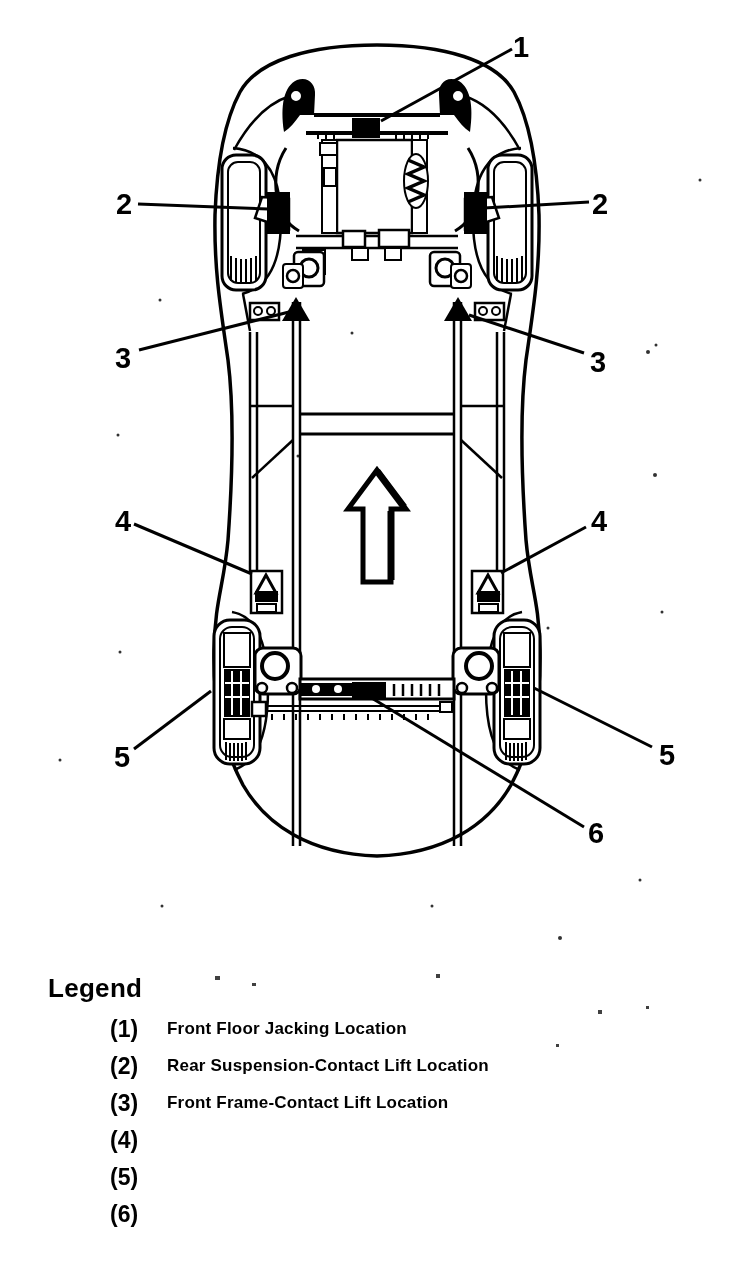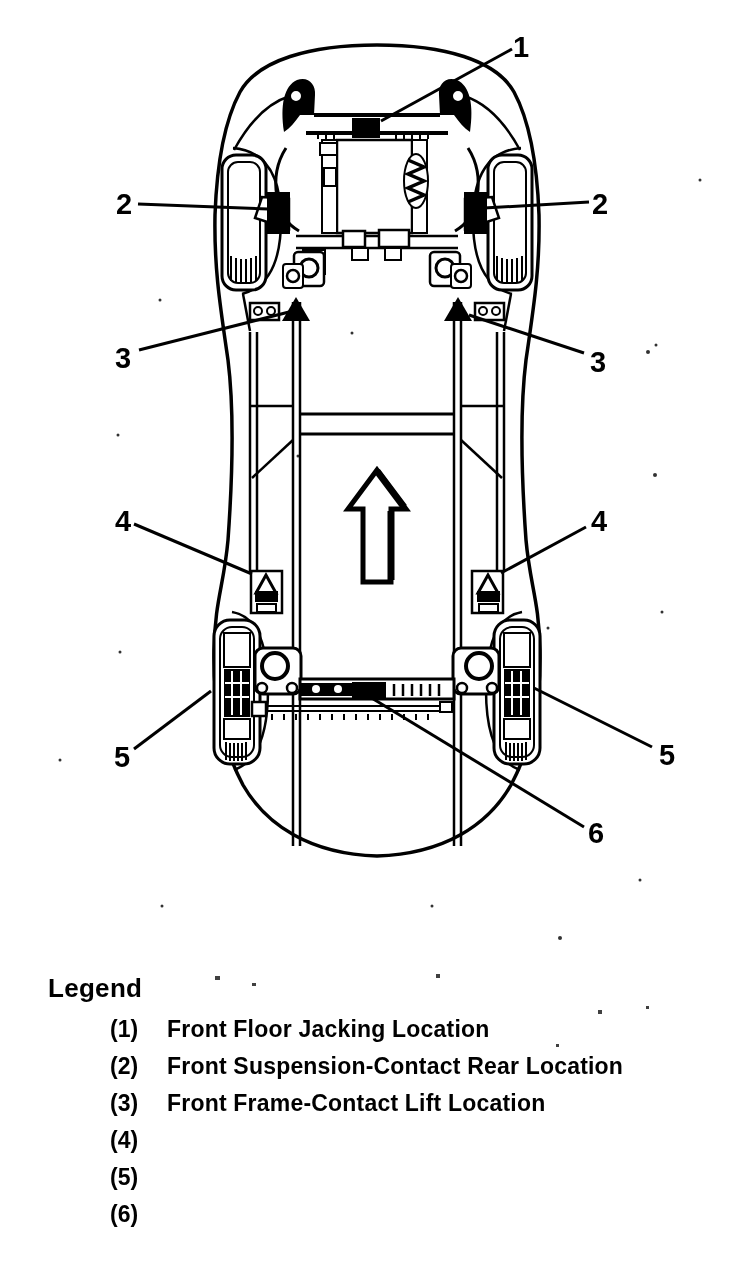--- a/index.html
+++ b/index.html
@@ -9,21 +9,21 @@
   }
   .diagram-svg{position:absolute;left:0;top:0;}
   .callout-digit{
     font-family:"Liberation Sans",sans-serif;font-weight:700;font-size:29px;fill:#000;
   }
   .legend{position:absolute;left:48px;top:962px;width:612px;margin-top:9px;}
   .legend-title{font-size:26px;font-weight:700;line-height:34px;letter-spacing:0.3px;}
   .legend-items{margin-top:9px;}
   .legend-row{display:flex;padding-left:62px;margin-bottom:7px;}
   .legend-num{flex:0 0 57px;font-size:23px;font-weight:700;line-height:30px;}
-  .legend-text{flex:0 1 493px;font-size:23px;font-weight:700;line-height:30px;letter-spacing:0.2px;}
+  .legend-text{flex:0 1 493px;font-size:17px;font-weight:700;line-height:30px;letter-spacing:0.2px;}
   .speck{position:absolute;background:#000;opacity:.75;}
 </style>
 </head>
 <body>
 
 <div class="page">
 
 <svg class="diagram-svg" width="736" height="960" viewBox="0 0 736 960">
 
   <g fill="#fff" stroke="#000" stroke-width="3.5">
@@ -315,21 +315,21 @@
 
   <div class="legend">
     <div class="legend-title">Legend</div>
     <div class="legend-items">
       <div class="legend-row">
         <span class="legend-num">(1)</span>
         <span class="legend-text">Front Floor Jacking Location</span>
       </div>
       <div class="legend-row">
         <span class="legend-num">(2)</span>
-        <span class="legend-text">Front Suspension-Contact Rear Location</span>
+        <span class="legend-text">Rear Suspension-Contact Lift Location</span>
       </div>
       <div class="legend-row">
         <span class="legend-num">(3)</span>
         <span class="legend-text">Front Frame-Contact Lift Location</span>
       </div>
       <div class="legend-row">
         <span class="legend-num">(4)</span>
       </div>
       <div class="legend-row">
         <span class="legend-num">(5)</span>

